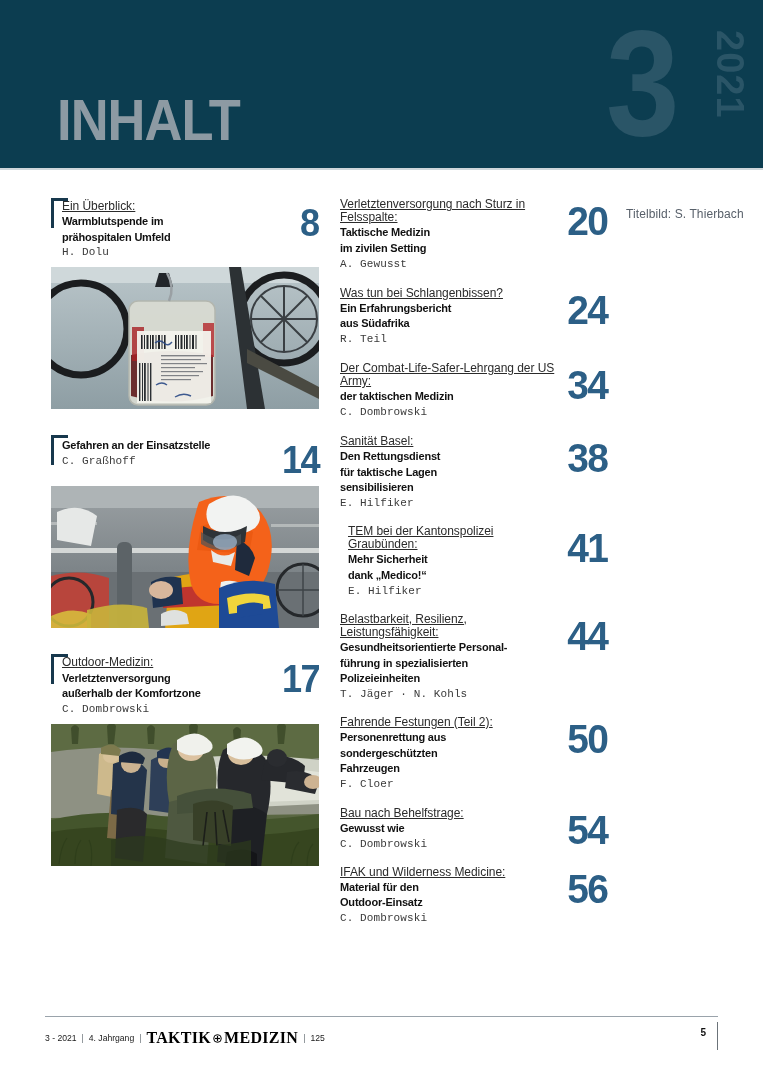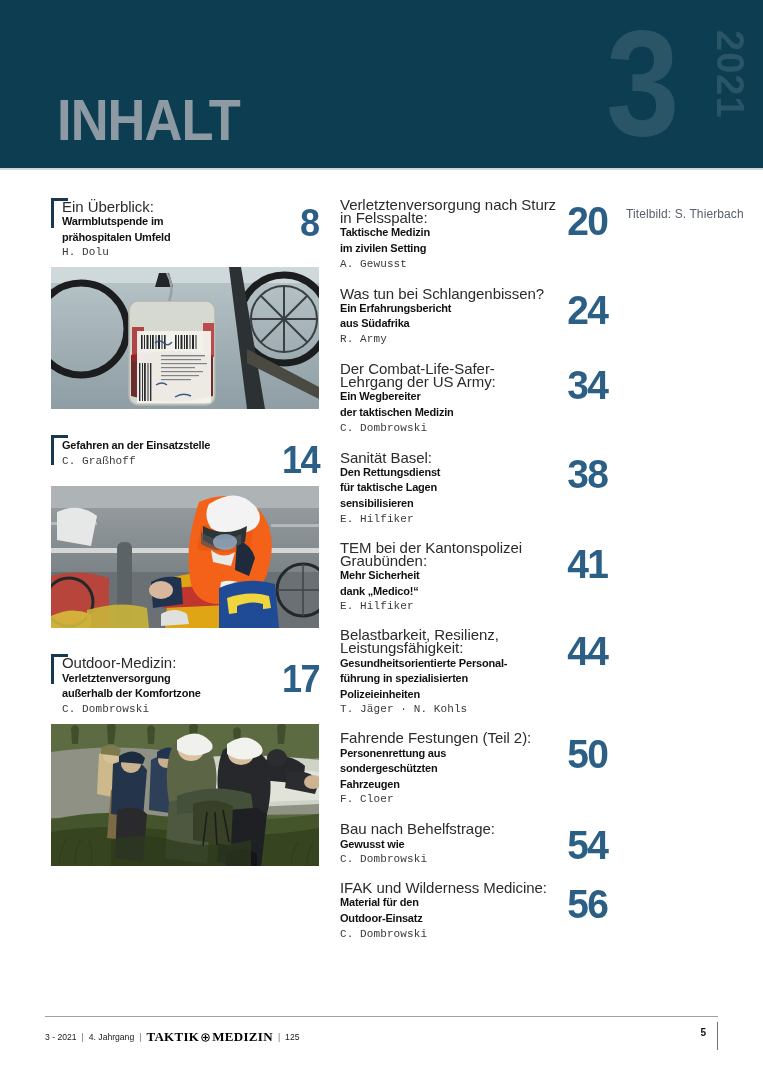--- a/index.html
+++ b/index.html
@@ -120,25 +120,26 @@
     width: 17px;
     height: 30px;
     border-top: 3px solid #17384d;
     border-left: 3px solid #17384d;
   }
   .entry-text {
     flex: 0 1 auto;
     min-width: 0;
   }
   .kicker {
-    font-size: 15px;
+    font-size: 12px;
     line-height: 13.2px;
     color: #2b2b2b;
     font-weight: normal;
     letter-spacing: -0.05px;
+    text-decoration: underline;
   }
   .title {
     font-size: 11px;
     line-height: 15.6px;
     font-weight: bold;
     color: #111111;
     letter-spacing: -0.2px;
     margin-top: 1px;
   }
   .author {
@@ -198,21 +199,21 @@
     display: flex;
     align-items: center;
     gap: 5px;
     white-space: nowrap;
     justify-content: center;
   }
   .footer-sep { color: #6b7379; font-size: 8.6px; }
   .brand {
     font-family: "Liberation Serif", serif;
     font-weight: bold;
-    font-size: 13px;
+    font-size: 16px;
     letter-spacing: 0.3px;
     display: inline-flex;
     align-items: center;
     gap: 2px;
     color: #000;
   }
   .brand-cross {
     display: inline-block;
     width: 9px; height: 9px;
     position: relative;
@@ -504,34 +505,33 @@
     <div class="entry-inner">
 
       <div class="entry-text">
         <div class="kicker">
               <div>Was tun bei Schlangenbissen?</div>
             </div>
         <div class="title">
               <div>Ein Erfahrungsbericht</div>
               <div>aus Südafrika</div>
             </div>
-        <div class="author">R. Army</div>
+        <div class="author">R. Teil</div>
       </div>
       <div class="pagenum">24</div>
     </div>
   </div>
   <div class="entry" style="margin-bottom: 17px;">
     <div class="entry-inner">
 
       <div class="entry-text">
         <div class="kicker">
               <div>Der Combat-Life-Safer-Lehrgang der US Army:</div>
             </div>
         <div class="title">
-              <div>Ein Wegbereiter</div>
               <div>der taktischen Medizin</div>
             </div>
         <div class="author">C. Dombrowski</div>
       </div>
       <div class="pagenum">34</div>
     </div>
   </div>
   <div class="entry" style="margin-bottom: 16px;">
     <div class="entry-inner">
 
@@ -542,21 +542,21 @@
         <div class="title">
               <div>Den Rettungsdienst</div>
               <div>für taktische Lagen</div>
               <div>sensibilisieren</div>
             </div>
         <div class="author">E. Hilfiker</div>
       </div>
       <div class="pagenum">38</div>
     </div>
   </div>
-  <div class="entry" style="margin-bottom: 16px;">
+  <div class="entry" style="margin-bottom: 16px; margin-left: 8px;">
     <div class="entry-inner">
 
       <div class="entry-text">
         <div class="kicker">
               <div>TEM bei der Kantonspolizei Graubünden:</div>
             </div>
         <div class="title">
               <div>Mehr Sicherheit</div>
               <div>dank „Medico!“</div>
             </div>

